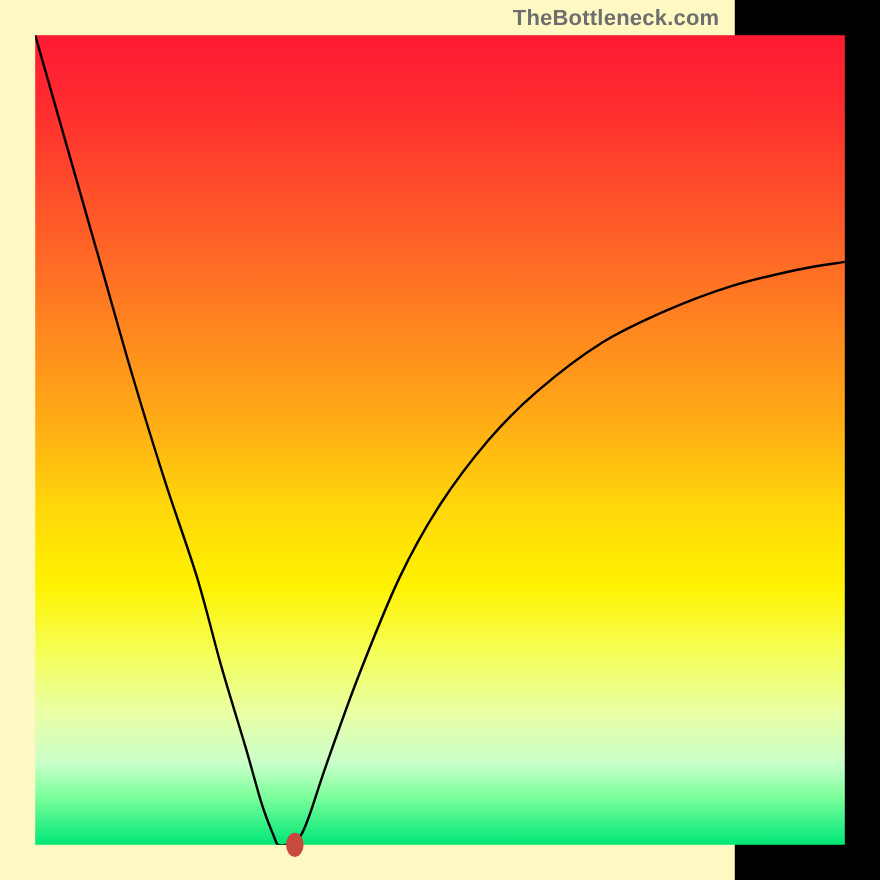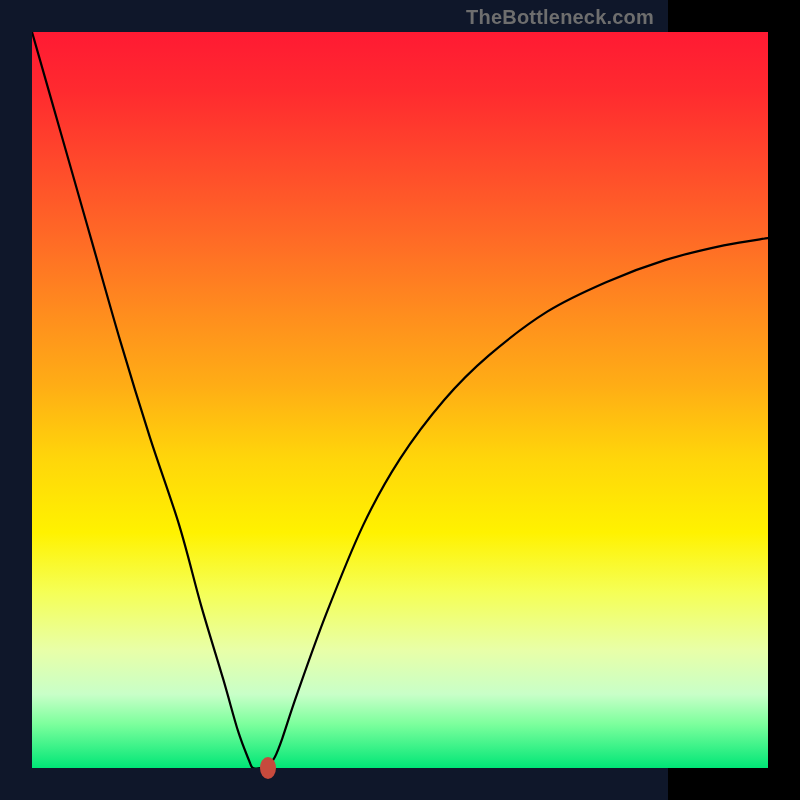--- a/index.html
+++ b/index.html
@@ -8,21 +8,21 @@
     width: 800px;
     height: 800px;
     background: #000;
     overflow: hidden;
     font-family: Arial, Helvetica, sans-serif;
   }
   .frame {
     position: relative;
     width: 668px;
     height: 800px;
-    background: #0f172a;
+    background: #fef9c3;
   }
   .plot {
     position: absolute;
     left: 32px;
     top: 32px;
     width: 736px;
     height: 736px;
     background: linear-gradient(
       to bottom,
       #ff1a33 0%,

